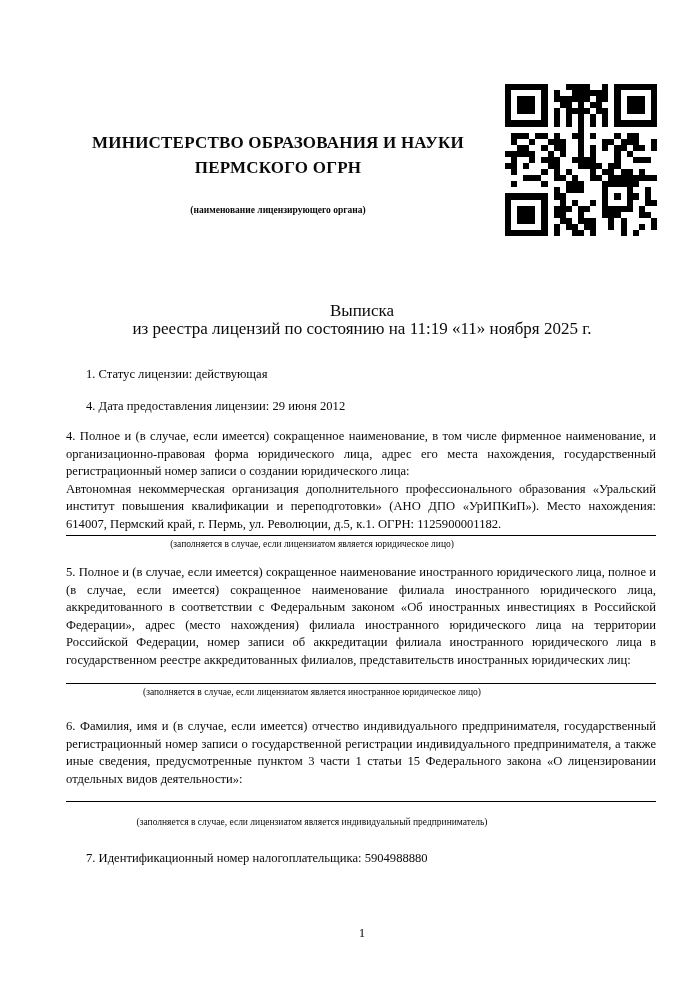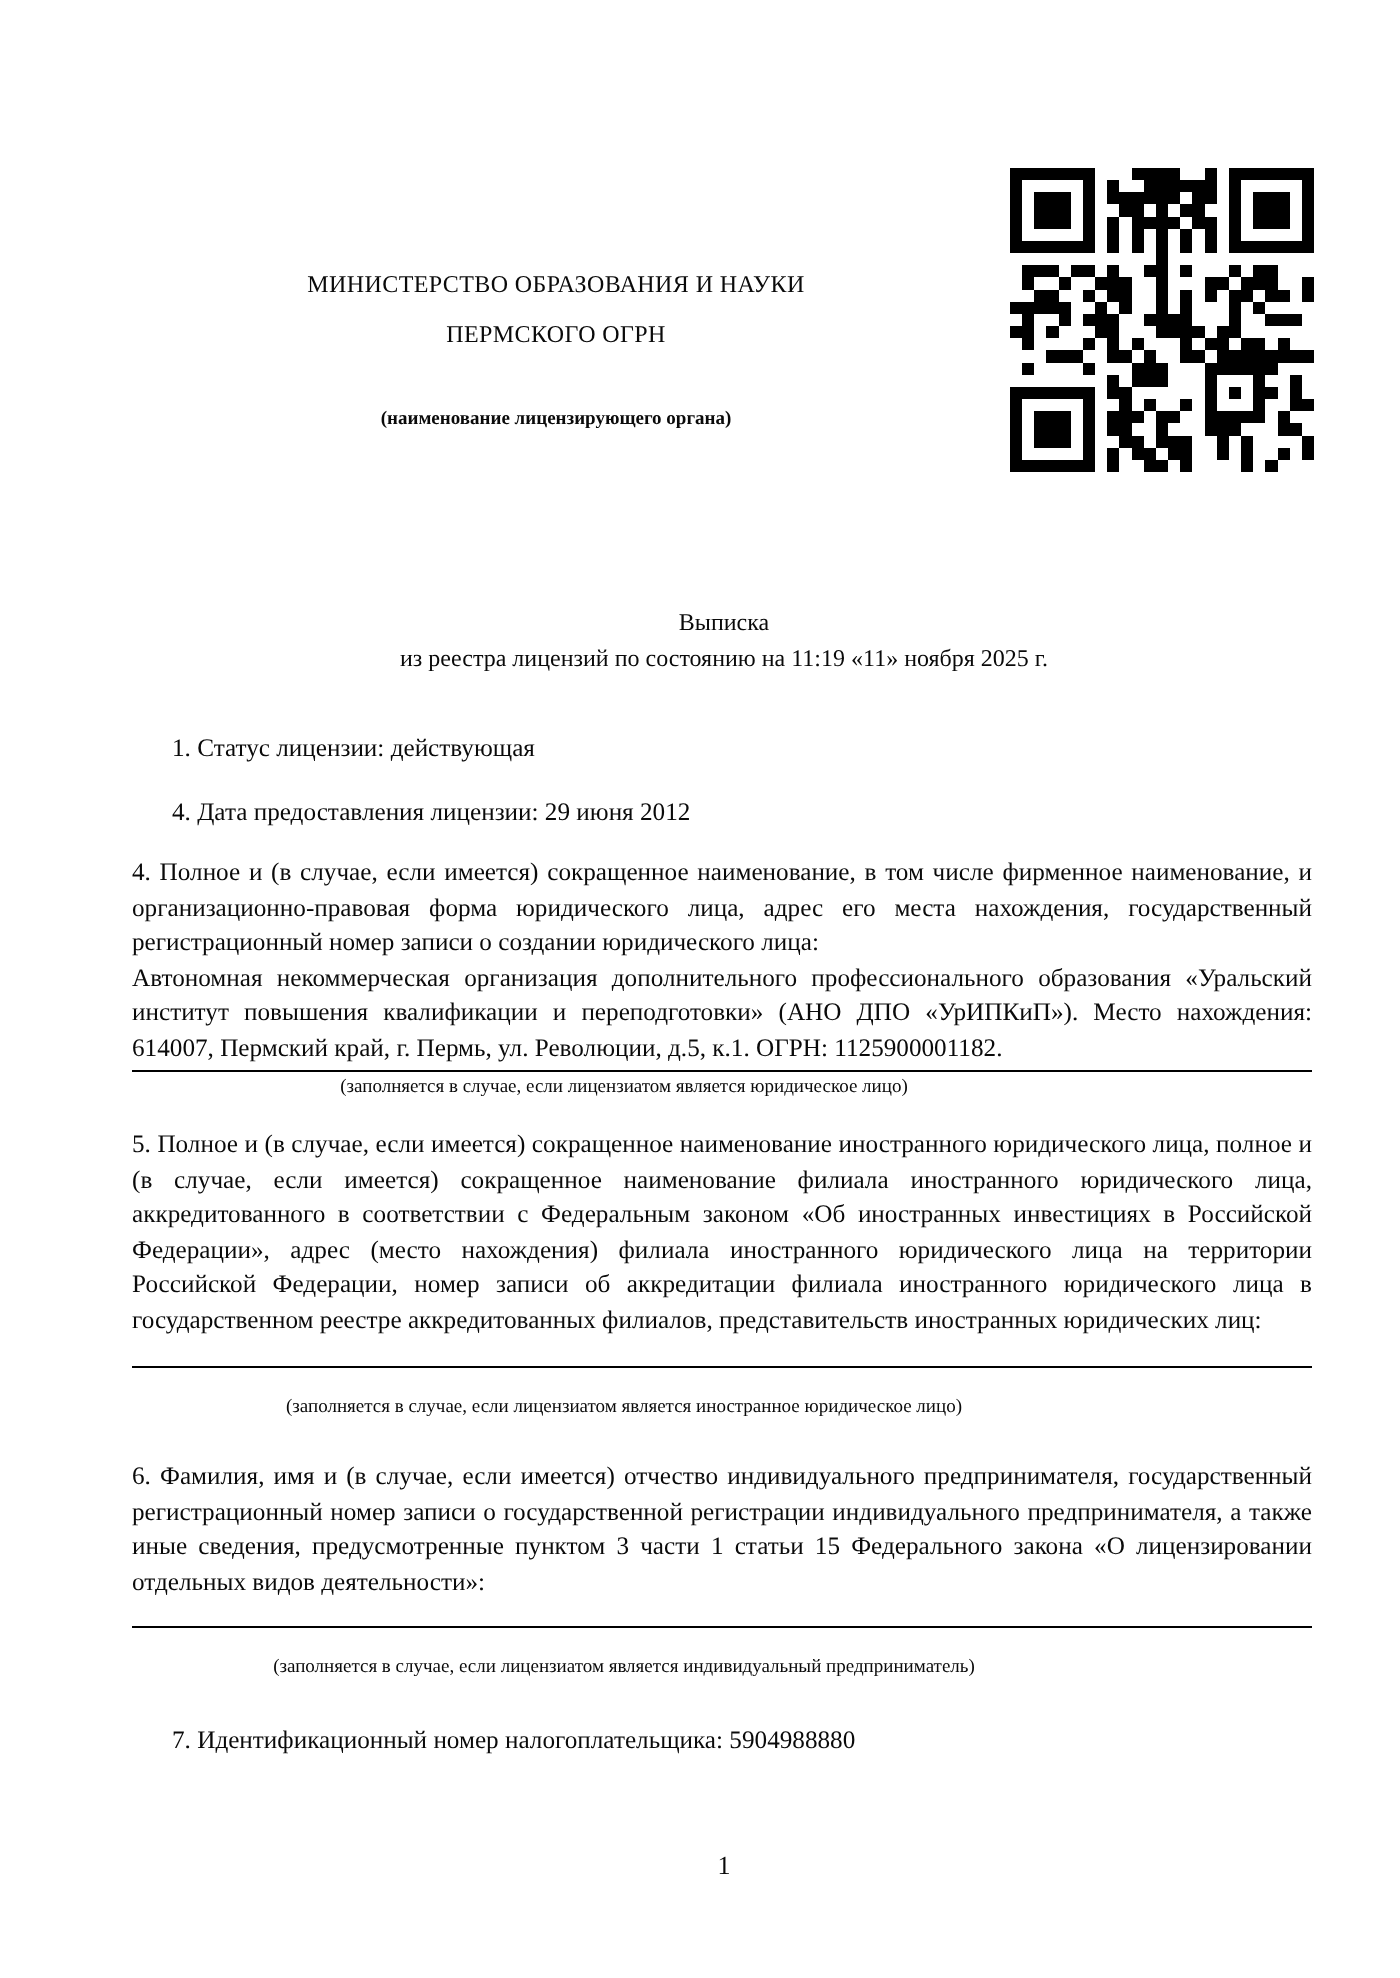--- a/index.html
+++ b/index.html
@@ -16,29 +16,29 @@
     position:absolute;left:505px;top:84px;
     width:152px;height:152px;
   }
   .qr-wrap svg{width:100%;height:100%;display:block;}
   
   .ministry{
     position:absolute;left:66px;top:130px;width:424px;
     text-align:center;
   }
   .ministry-title{
-    font-weight:400;font-size:12px;line-height:25px;letter-spacing:.2px;
+    font-weight:700;font-size:17px;line-height:25px;letter-spacing:.2px;
   }
   .ministry-caption{
     font-size:9.5px;line-height:12px;margin-top:24px;font-weight:bold;
   }
   
   .doc-head{
     position:absolute;left:66px;top:302px;width:592px;
-    text-align:center;font-size:12px;line-height:18px;
+    text-align:center;font-size:17px;line-height:18px;
   }
   
   .content{
     position:absolute;left:66px;top:366px;width:590px;
     font-size:12.6px;line-height:17.5px;text-align:justify;
   }
   .line{text-align:left;margin-left:20px;}
   .para{text-align:justify;}
   .caption{
     width:492px;
@@ -52,21 +52,21 @@
   .blank-value{height:13px;}
   
   .item-1 .caption{margin-top:5px;}
   .item-2{margin-top:24px;}
   .item-3{margin-top:14px;}
   .item-4{margin-top:13px;}
   .item-4 .rule{margin-top:2px;}
   .item-4 .caption{margin-top:2px;}
   .item-5{margin-top:14px;}
   .item-5 .rule{margin-top:1px;}
-  .item-5 .caption{margin-top:14px;}
+  .item-5 .caption{margin-top:2px;}
   .item-6{margin-top:20px;}
   .item-6 .rule{margin-top:13px;}
   .item-6 .caption{margin-top:14px;}
   .item-7{margin-top:22px;}
   .page-num{
     position:absolute;left:66px;top:925px;width:592px;
     text-align:center;font-size:13px;
   }
 </style>
 </head>

